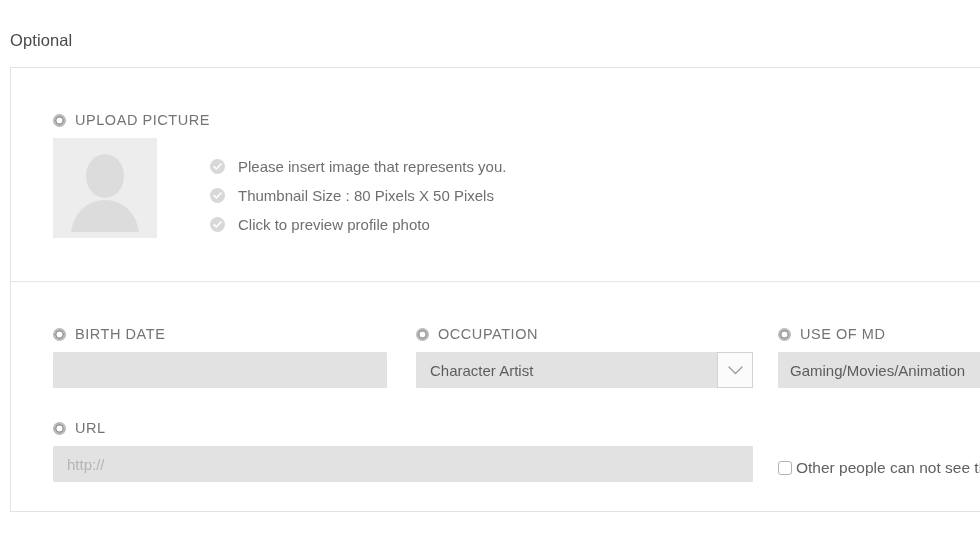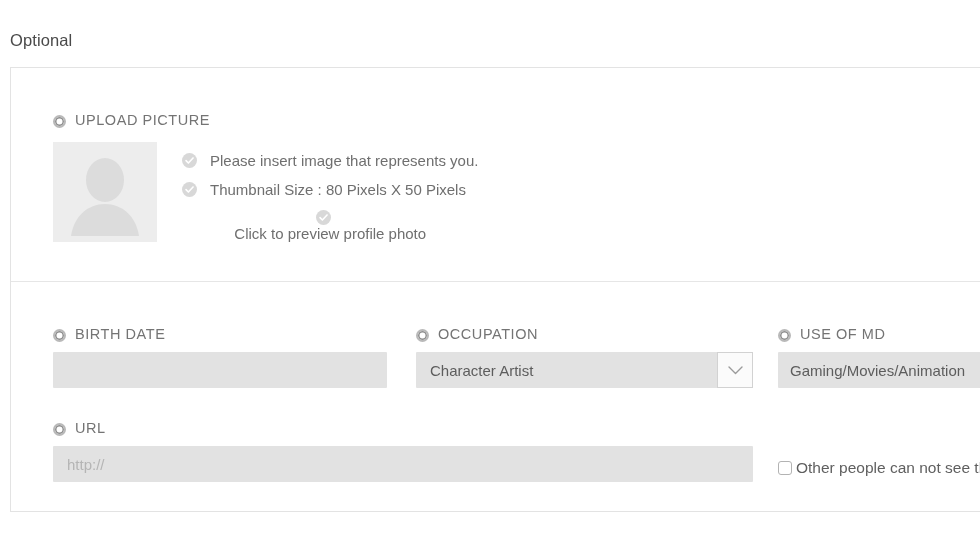--- a/index.html
+++ b/index.html
@@ -49,21 +49,21 @@
   .upload-section {
     position: absolute;
     left: 0;
     top: 0;
     right: 0;
     height: 213px;
   }
 
   .field-label {
     display: flex;
-    align-items: flex-end;
+    align-items: center;
     font-size: 14.5px;
     color: #747474;
     letter-spacing: 0.55px;
     white-space: nowrap;
   }
 
   .bullet-icon {
     display: inline-block;
     width: 9px;
     height: 9px;
@@ -79,21 +79,22 @@
     position: absolute;
     left: 42px;
     top: 44px;
   }
 
   .upload-body {
     position: absolute;
     left: 42px;
     top: 70px;
     display: flex;
-    align-items: flex-end;
+    align-items: center;
+    gap: 28px;
   }
 
   .avatar {
     width: 104px;
     height: 100px;
     background: #ededed;
     flex: 0 0 auto;
     position: relative;
     overflow: hidden;
   }
@@ -114,21 +115,21 @@
   }
 
   .hint-item {
     display: flex;
     align-items: center;
     margin-bottom: 12px;
     font-size: 15px;
     color: #6f6f6f;
     white-space: nowrap;
   }
-  .hint-item:last-child { margin-bottom: 0; flex-direction: column; }
+  .hint-item:last-child { margin-bottom: 0; }
 
   .check-icon {
     width: 15px;
     height: 15px;
     flex: 0 0 auto;
     margin-right: 13px;
   }
 
   
   .divider {

